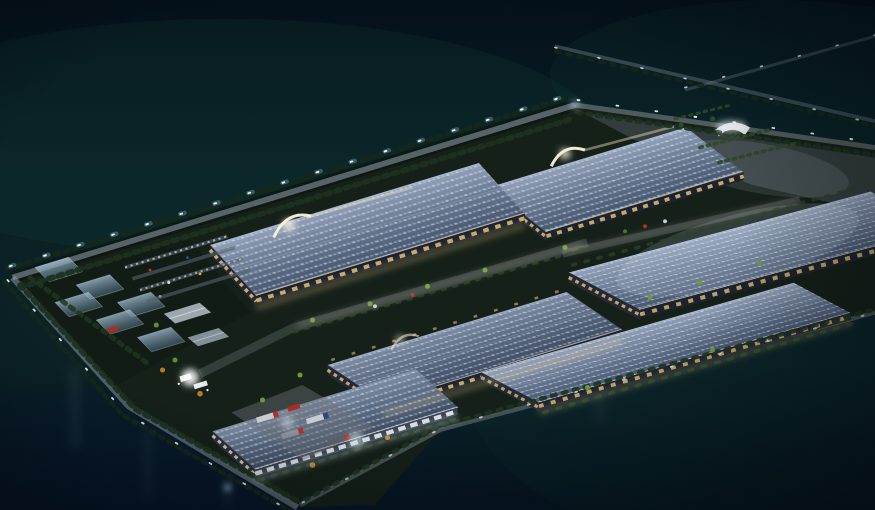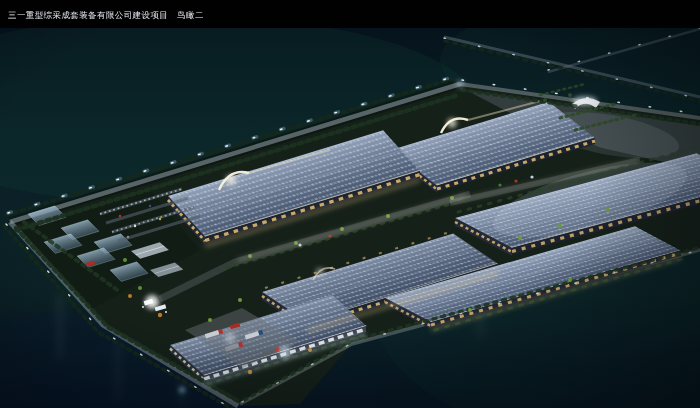--- a/index.html
+++ b/index.html
@@ -333,16 +333,13 @@
     <path d="M452,202 L638,160" stroke="#f5ead0" stroke-opacity="0.3" stroke-width="2.5"></path>
     <path d="M205,246 L420,180" stroke="#ffdc96" stroke-opacity="0.3" stroke-width="4"></path>
     <path d="M307,331 L498,273" stroke="#ffdc96" stroke-opacity="0.3" stroke-width="4"></path>
     <path d="M431,330 L681,258" stroke="#ffdc96" stroke-opacity="0.25" stroke-width="4"></path>
     <path d="M204,384 L366,334" stroke="#d8ecff" stroke-opacity="0.35" stroke-width="4"></path>
   </g>
 
   <rect x="0" y="0" width="700" height="408" fill="url(#vig)"></rect>
 </svg>
 
-<div class="titlebar">
-  <span>三一重型综采成套装备有限公司建设项目　鸟瞰二</span>
 </div>
-</div>
 
 </body></html>

